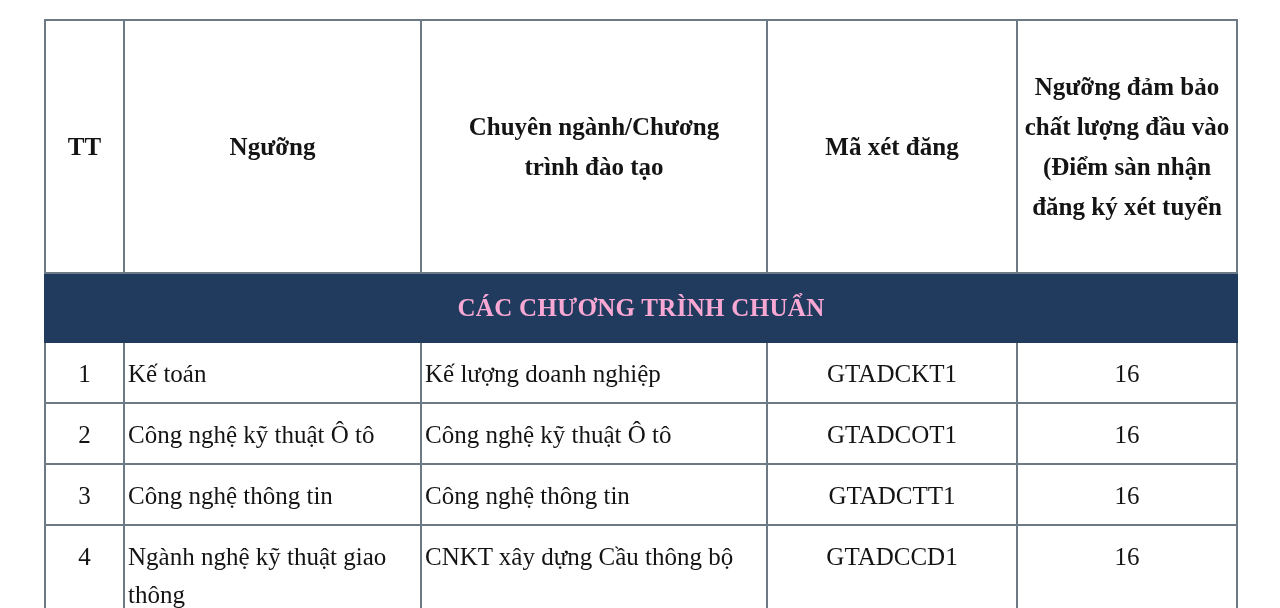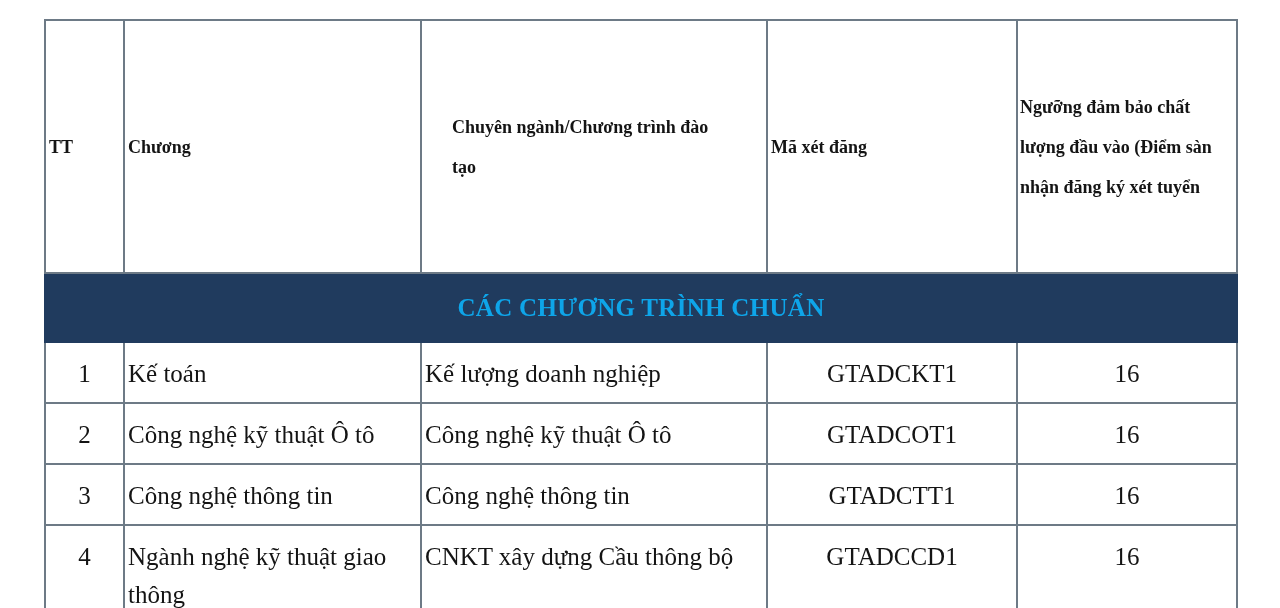--- a/index.html
+++ b/index.html
@@ -22,32 +22,32 @@
       table-layout: fixed;
       font-family: "Liberation Serif", "DejaVu Serif", serif;
       color: #141414;
     }
     td, th {
       border: 2px solid #6d7a86;
       padding: 3px;
     }
     th {
       font-weight: bold;
-      font-size: 18px;
+      font-size: 25px;
       line-height: 40px;
-      text-align: left;
+      text-align: center;
       vertical-align: middle;
       height: 219px;
     }
     th.wrap-head {
       padding: 0 2px;
     }
     tr.banner td {
       background: #203b5e;
-      color: #0ea5e9;
+      color: #f9a8d4;
       font-weight: bold;
       font-size: 25px;
       text-align: center;
       height: 61px;
       letter-spacing: 0.3px;
       border-color: #203b5e;
     }
     tr.data td {
       font-size: 25px;
       height: 61px;
@@ -77,21 +77,21 @@
     <colgroup>
       <col style="width:79px">
       <col style="width:297px">
       <col style="width:346px">
       <col style="width:250px">
       <col style="width:220px">
     </colgroup>
     <thead>
       <tr>
         <th>TT</th>
-        <th>Chương</th>
+        <th>Ngưỡng</th>
         <th class="wrap-head" style="padding:16px 30px">Chuyên ngành/Chương trình đào tạo</th>
         <th>Mã xét đăng</th>
         <th class="wrap-head">Ngưỡng đảm bảo chất lượng đầu vào (Điểm sàn nhận đăng ký xét tuyển</th>
       </tr>
     </thead>
     <tbody>
       <tr class="banner">
         <td colspan="5">CÁC CHƯƠNG TRÌNH CHUẨN</td>
       </tr>
 

